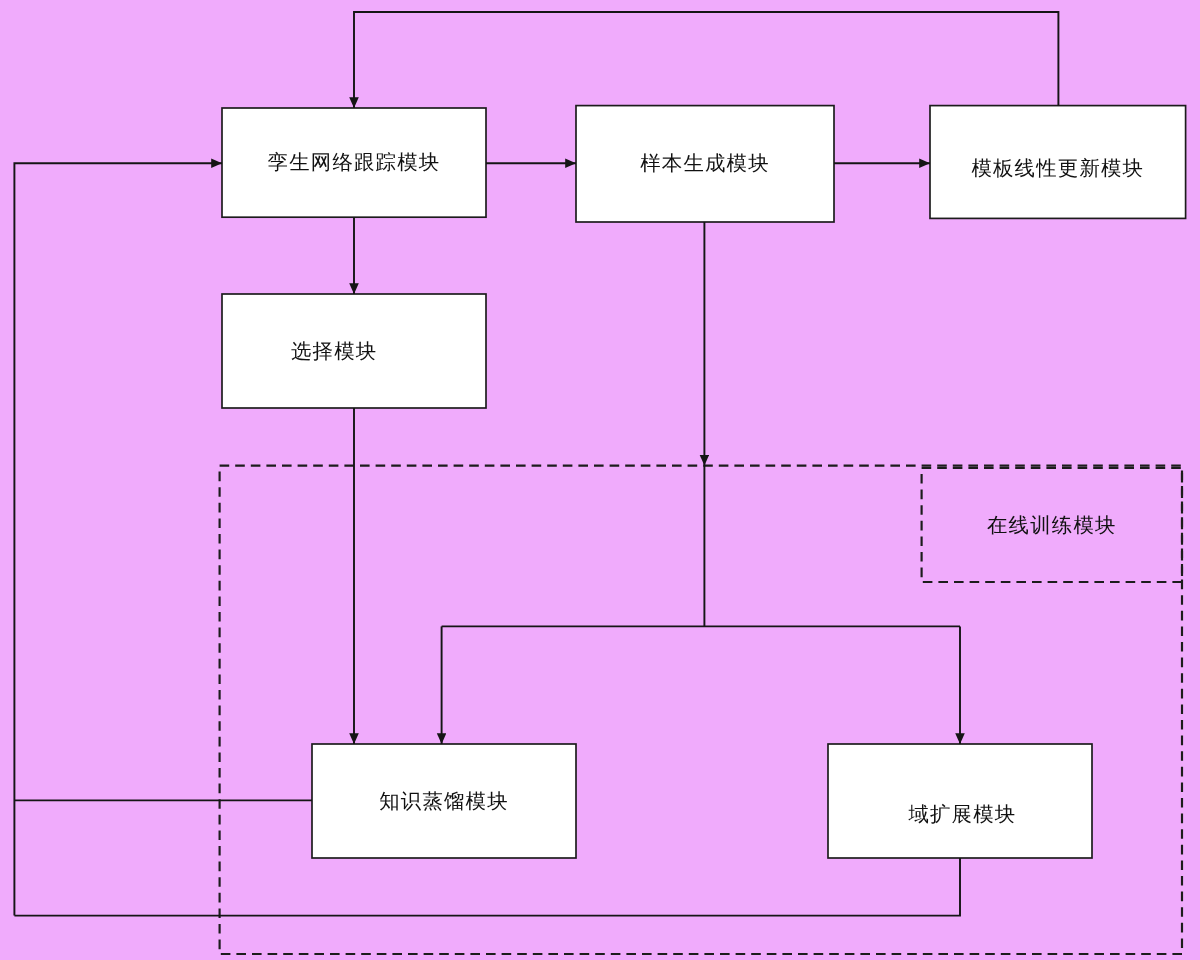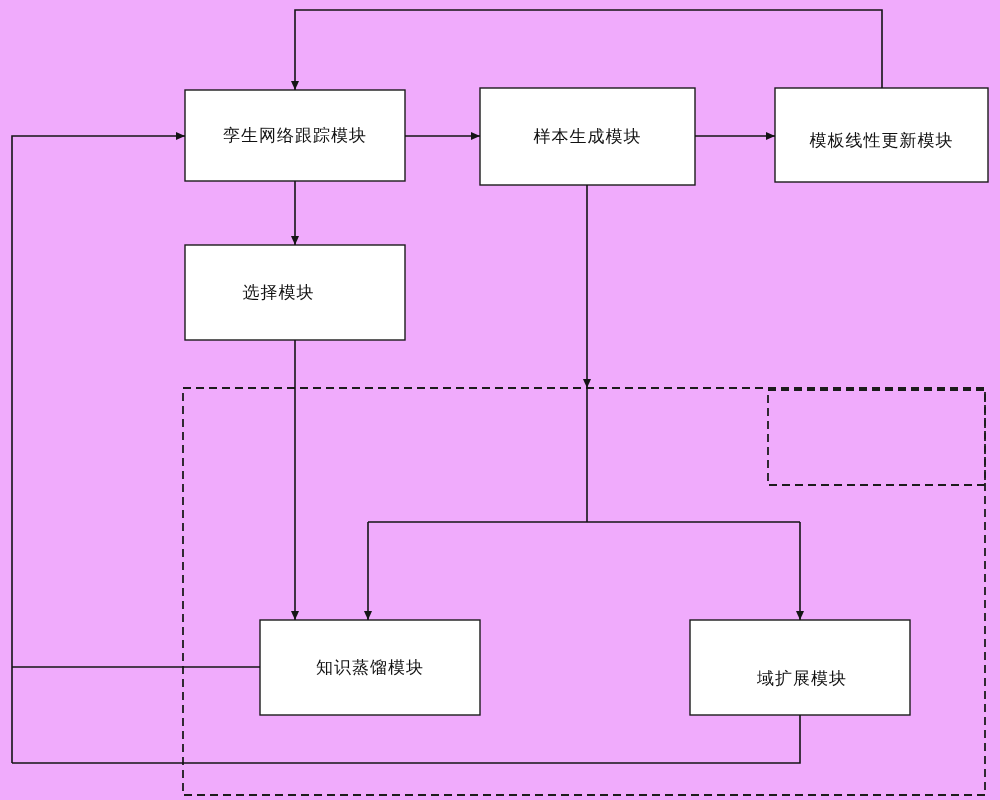--- a/index.html
+++ b/index.html
@@ -70,18 +70,19 @@
   </svg>
 
   <div class="node-label" style="left:185px; top:90px;  width:220px; height:91px;">孪生网络跟踪模块</div>
 
   <div class="node-label" style="left:480px; top:88px;  width:215px; height:97px;">样本生成模块</div>
 
   <div class="node-label" style="left:775px; top:88px;  width:213px; height:104px;">模板线性更新模块</div>
 
   <div class="node-label" style="left:185px; top:245px; width:187px; height:95px;">选择模块</div>
 
+  <div class="node-label" style="left:768px; top:390px; width:217px; height:95px;">在线训练模块</div>
 
   <div class="node-label" style="left:260px; top:620px; width:220px; height:95px;text-align:center;">知识蒸馏模块</div>
 
   <div class="node-label" style="left:676px; top:620px; width:220px; height:116px;padding-left:16px;">域扩展模块</div>
 
 </div>
 
 </body></html>

